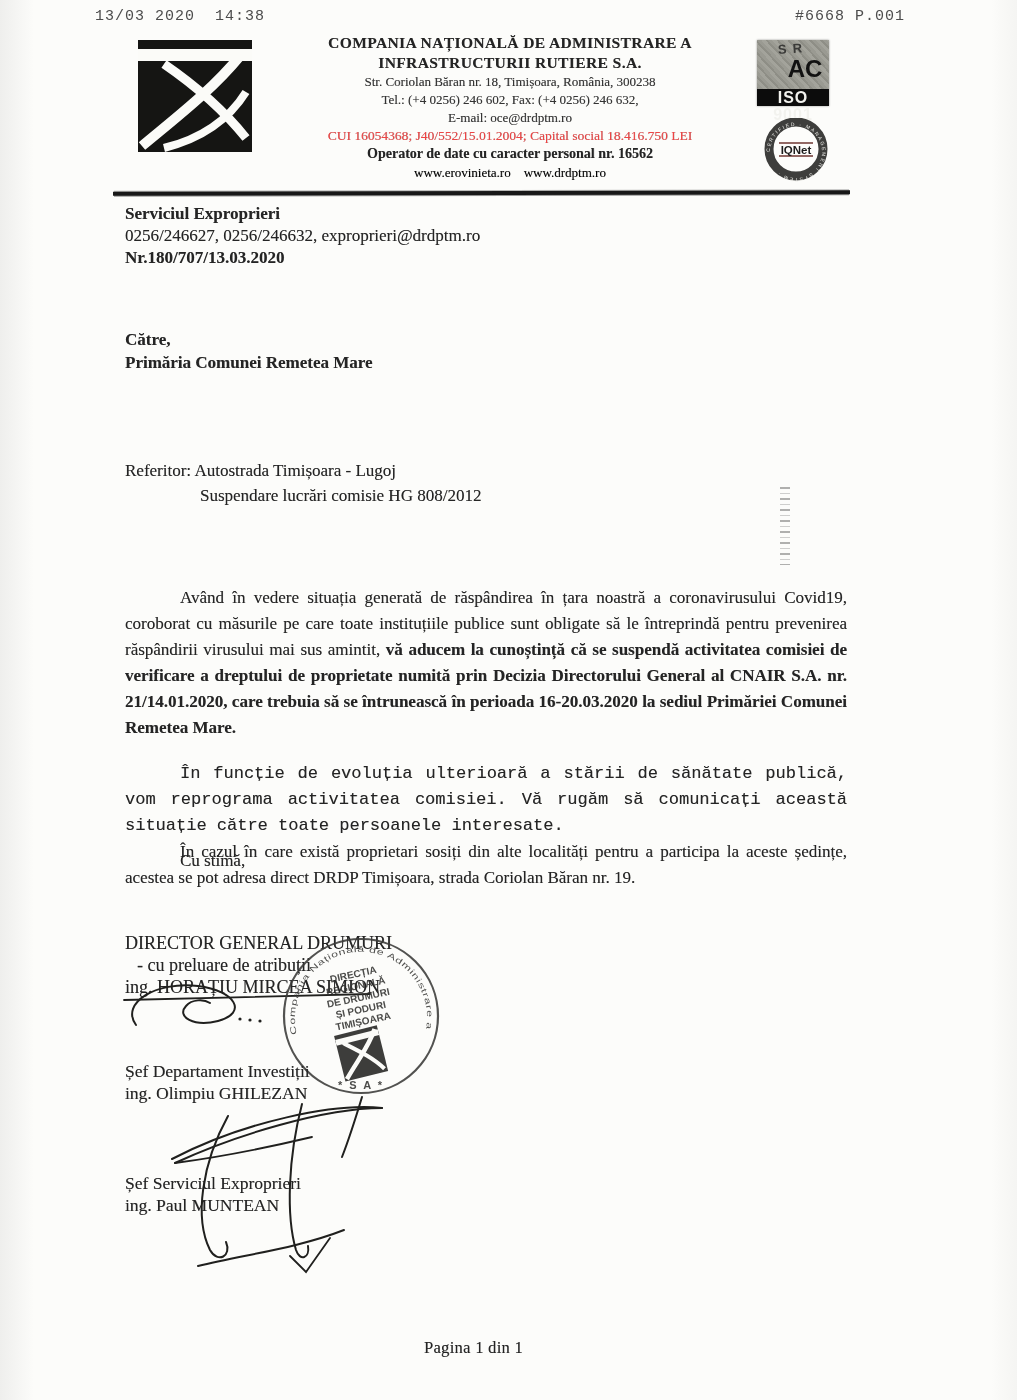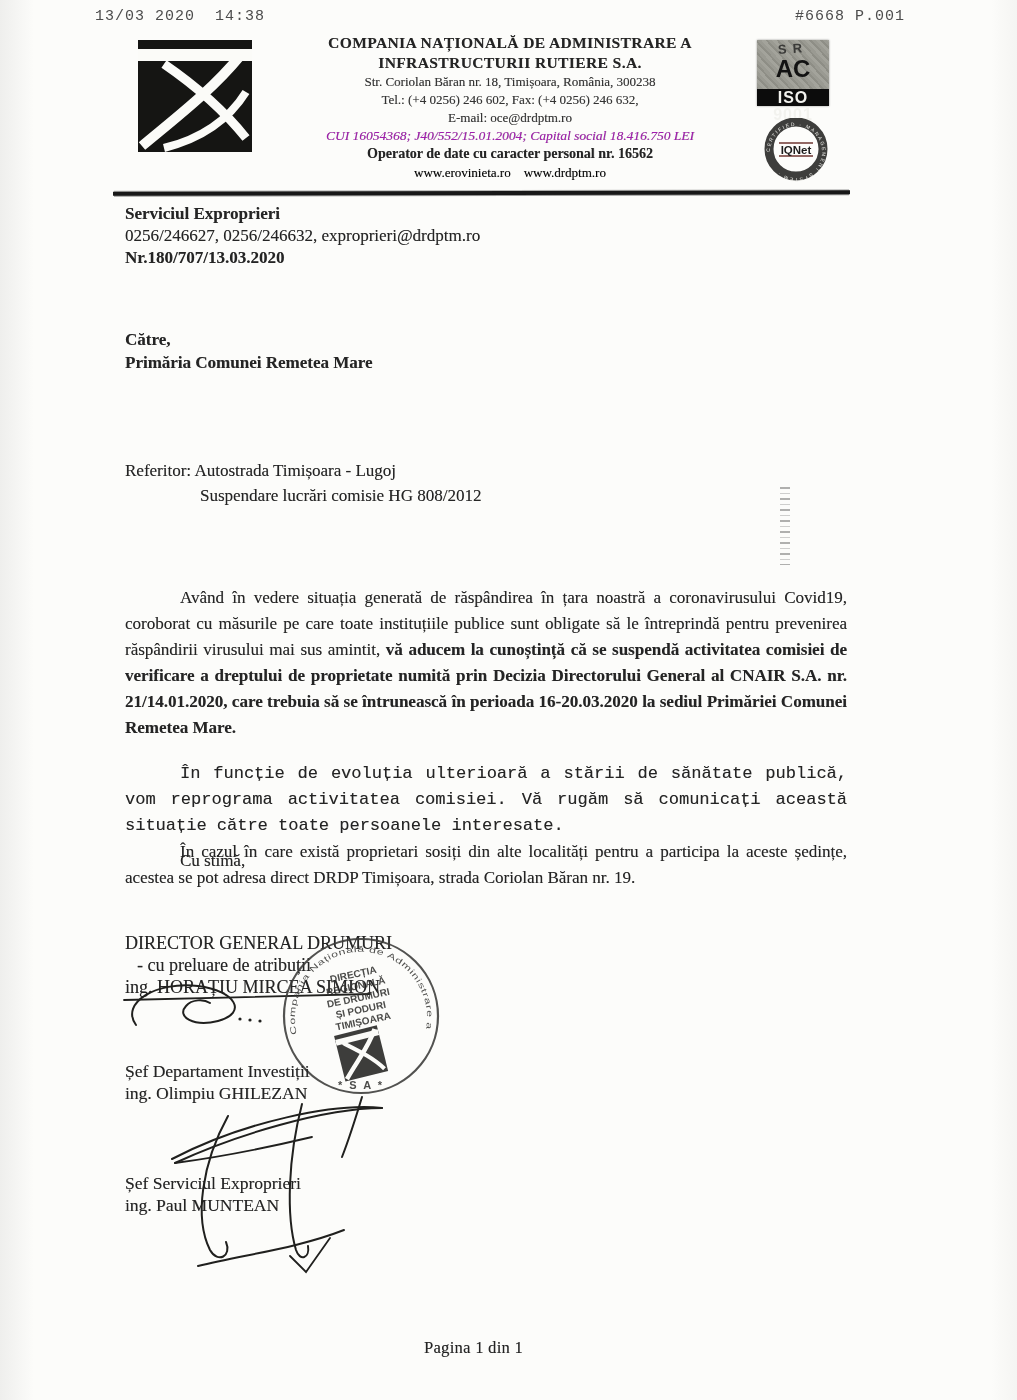--- a/index.html
+++ b/index.html
@@ -14,33 +14,33 @@
   
   .fax{font-family:"Liberation Mono","DejaVu Sans Mono",monospace;font-size:15px;
        color:#4c4c4c;letter-spacing:1px;white-space:pre;margin-left:40px;}
 
   
   .lh-text{left:255px;top:34px;width:510px;text-align:center;line-height:1;}
   .lh-text>div{margin:0 0 3px 0;}
   .co{font-size:15.5px;font-weight:bold;letter-spacing:.4px;line-height:17px;}
   .division{font-size:19px;letter-spacing:.4px;line-height:21px;margin-top:2px;}
   .lh-small{font-size:13px;line-height:15px;color:#333;}
-  .lh-reg{font-size:13.5px;line-height:15px;color:#a21caf;font-style:italic;}
+  .lh-reg{font-size:13.5px;line-height:15px;color:#ef4444;}
   .lh-op{font-size:14px;font-weight:bold;line-height:16px;text-align:center;}
   .lh-web{font-size:13px;line-height:15px;white-space:pre;color:#000000;}
 
   
   .iso{left:757px;top:40px;width:72px;height:66px;
        background:repeating-linear-gradient(47deg,#a3a39b 0 3px,#8e8e86 3px 5px,#9a9a92 5px 8px);
        box-shadow:0 0 2px rgba(0,0,0,.4);}
   .iso .sr{position:absolute;top:1px;left:0;width:100%;text-align:center;
        font-family:"Liberation Sans",sans-serif;font-weight:bold;font-size:13px;
        letter-spacing:6px;color:#3a3a38;transform:rotate(-4deg);}
   .iso .ac{position:absolute;top:15px;left:0;width:100%;text-align:center;
-       font-family:"Liberation Sans",sans-serif;font-weight:bold;font-size:24px;color:#121212;}
+       font-family:"Liberation Sans",sans-serif;font-weight:bold;font-size:24px;color:#121212;padding-left:12px;}
   .iso .band{position:absolute;bottom:0;left:0;width:100%;height:17px;background:#0c0c0c;
        text-align:center;font-family:"Liberation Sans",sans-serif;font-weight:bold;
        font-size:16px;line-height:17px;color:#f2f2ee;letter-spacing:1px;}
 
   
   .rule{left:113px;top:191px;width:737px;height:4px;background:#181818;
         transform:rotate(-.12deg);
         box-shadow:0 2px 0 -1px rgba(30,30,30,.45),0 -2px 0 -1px rgba(30,30,30,.3);}
 
   

